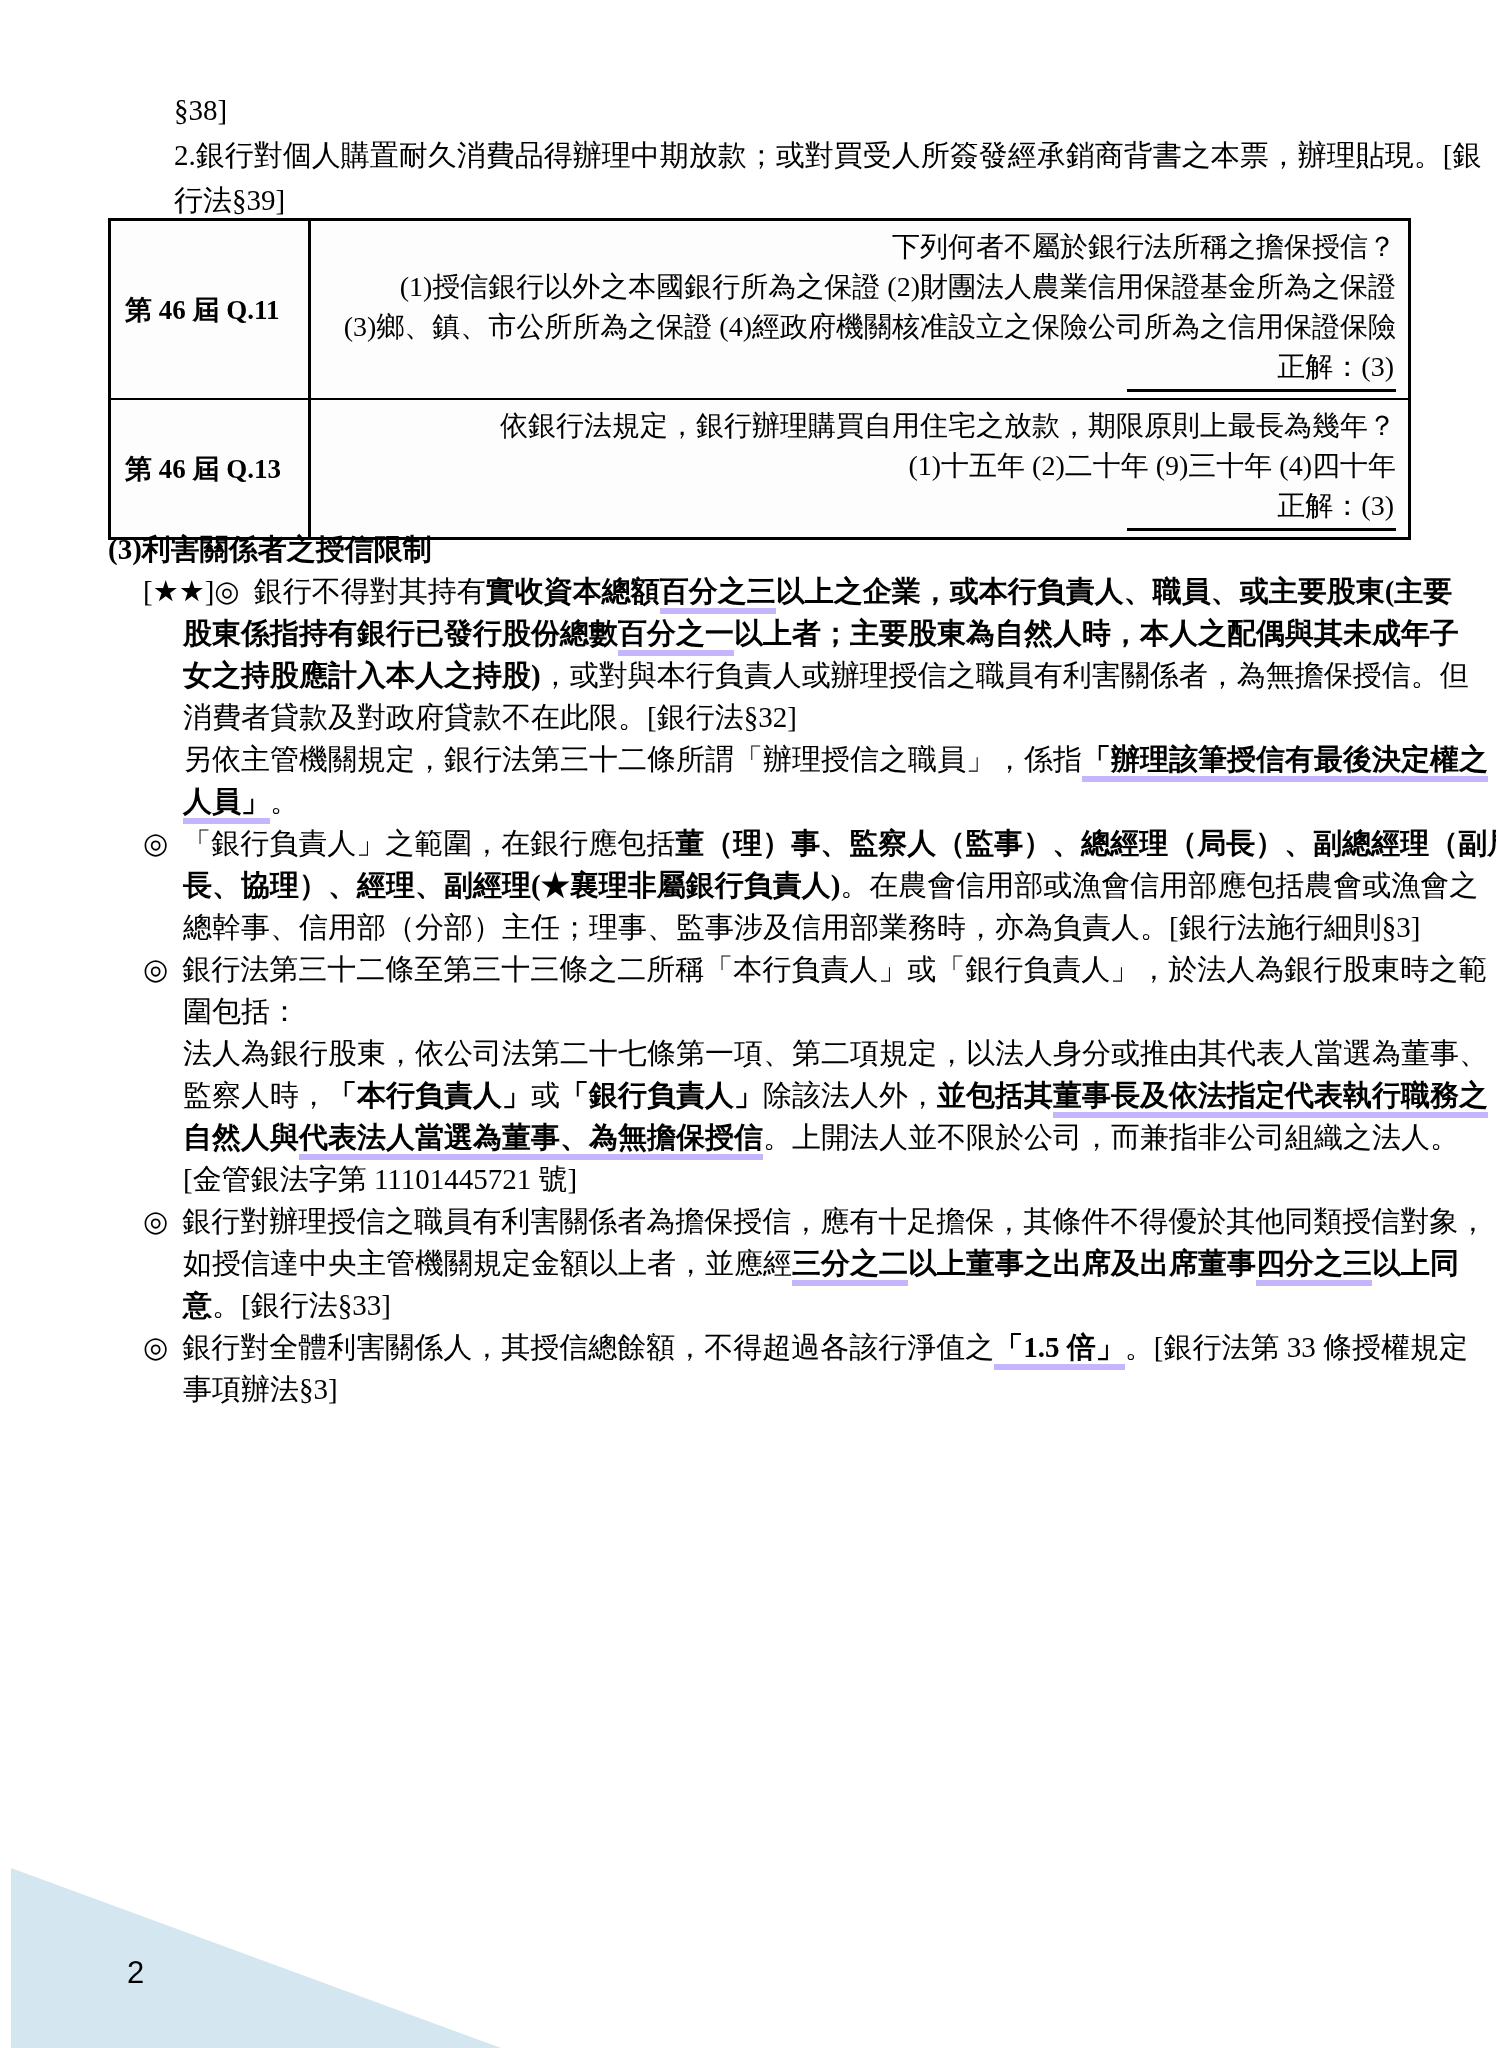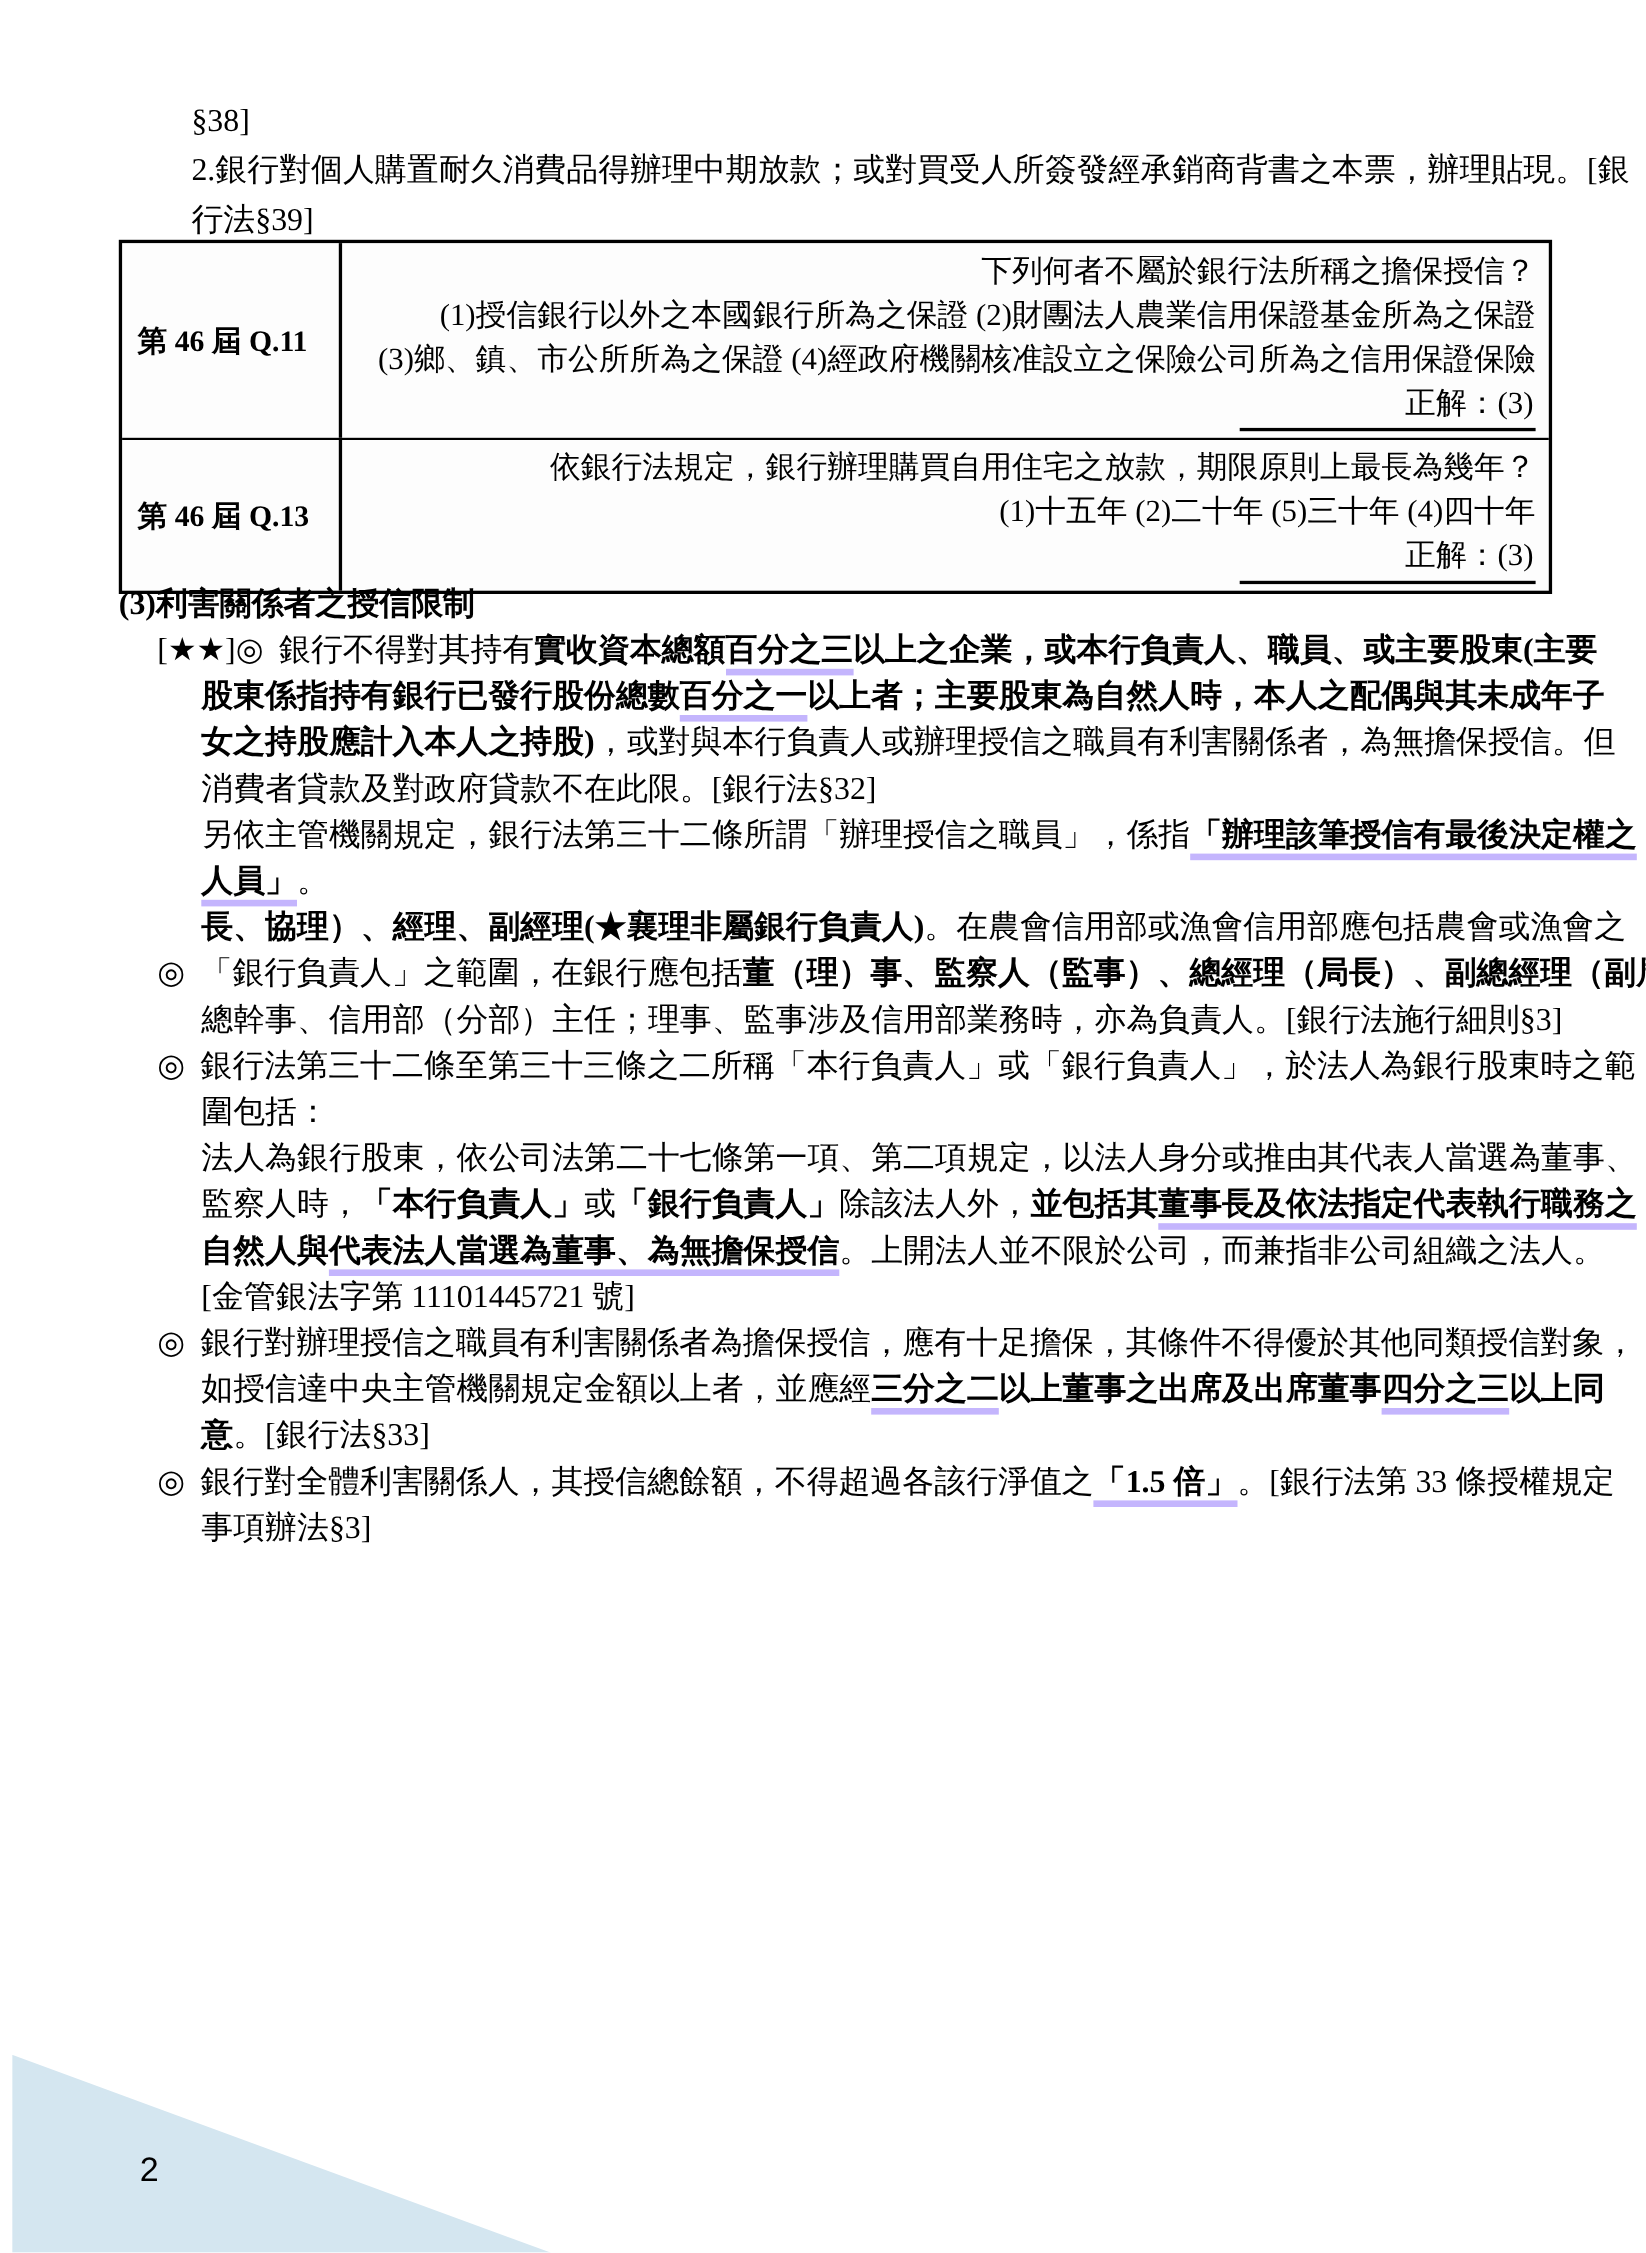--- a/index.html
+++ b/index.html
@@ -67,40 +67,40 @@
           <div class="qline">下列何者不屬於銀行法所稱之擔保授信？</div>
           <div class="qline">(1)授信銀行以外之本國銀行所為之保證 (2)財團法人農業信用保證基金所為之保證</div>
           <div class="qline">(3)鄉、鎮、市公所所為之保證 (4)經政府機關核准設立之保險公司所為之信用保證保險</div>
           <div class="qline answer-line"><span class="answer">正解：(3)</span></div>
         </div>
       </div>
       <div class="qrow">
         <div class="qlabel">第 46 屆 Q.13</div>
         <div class="qbody">
           <div class="qline">依銀行法規定，銀行辦理購買自用住宅之放款，期限原則上最長為幾年？</div>
-          <div class="qline">(1)十五年 (2)二十年 (5)三十年 (4)四十年</div>
+          <div class="qline">(1)十五年 (2)二十年 (9)三十年 (4)四十年</div>
           <div class="qline answer-line"><span class="answer">正解：(3)</span></div>
         </div>
       </div>
     </div>
 
   <div class="section">
     <div class="heading">(3)利害關係者之授信限制</div>
     <div class="paras">
         <div class="para">
           <div class="pline first"><span class="bullet">[★★]◎</span><span class="">銀行不得對其持有</span><span class="b ">實收資本總額</span><span class="b u">百分之三</span><span class="b ">以上之企業，或本行負責人、職員、或主要股東(主要</span></div>
           <div class="pline"><span class="b ">股東係指持有銀行已發行股份總數</span><span class="b u">百分之一</span><span class="b ">以上者；主要股東為自然人時，本人之配偶與其未成年子</span></div>
           <div class="pline"><span class="b ">女之持股應計入本人之持股)</span><span class="">，或對與本行負責人或辦理授信之職員有利害關係者，為無擔保授信。但</span></div>
           <div class="pline"><span class="">消費者貸款及對政府貸款不在此限。[銀行法§32]</span></div>
           <div class="pline"><span class="">另依主管機關規定，銀行法第三十二條所謂「辦理授信之職員」，係指</span><span class="b u">「辦理該筆授信有最後決定權之</span></div>
           <div class="pline"><span class="b u">人員」</span><span class="">。</span></div>
         </div>
         <div class="para">
+          <div class="pline first"><span class="bullet">◎</span><span class="">「銀行負責人」之範圍，在銀行應包括</span><span class="b ">董（理）事、監察人（監事）、總經理（局長）、副總經理（副局</span></div>
           <div class="pline"><span class="b ">長、協理）、經理、副經理(★襄理非屬銀行負責人)</span><span class="">。在農會信用部或漁會信用部應包括農會或漁會之</span></div>
-          <div class="pline first"><span class="bullet">◎</span><span class="">「銀行負責人」之範圍，在銀行應包括</span><span class="b ">董（理）事、監察人（監事）、總經理（局長）、副總經理（副局</span></div>
           <div class="pline"><span class="">總幹事、信用部（分部）主任；理事、監事涉及信用部業務時，亦為負責人。[銀行法施行細則§3]</span></div>
         </div>
         <div class="para">
           <div class="pline first"><span class="bullet">◎</span><span class="">銀行法第三十二條至第三十三條之二所稱「本行負責人」或「銀行負責人」，於法人為銀行股東時之範</span></div>
           <div class="pline"><span class="">圍包括：</span></div>
           <div class="pline"><span class="">法人為銀行股東，依公司法第二十七條第一項、第二項規定，以法人身分或推由其代表人當選為董事、</span></div>
           <div class="pline"><span class="">監察人時，</span><span class="b ">「本行負責人」</span><span class="">或</span><span class="b ">「銀行負責人」</span><span class="">除該法人外，</span><span class="b ">並包括其</span><span class="b u">董事長及依法指定代表執行職務之</span></div>
           <div class="pline"><span class="b ">自然人與</span><span class="b u">代表法人當選為董事、為無擔保授信</span><span class="">。上開法人並不限於公司，而兼指非公司組織之法人。</span></div>
           <div class="pline"><span class="">[金管銀法字第 11101445721 號]</span></div>
         </div>

